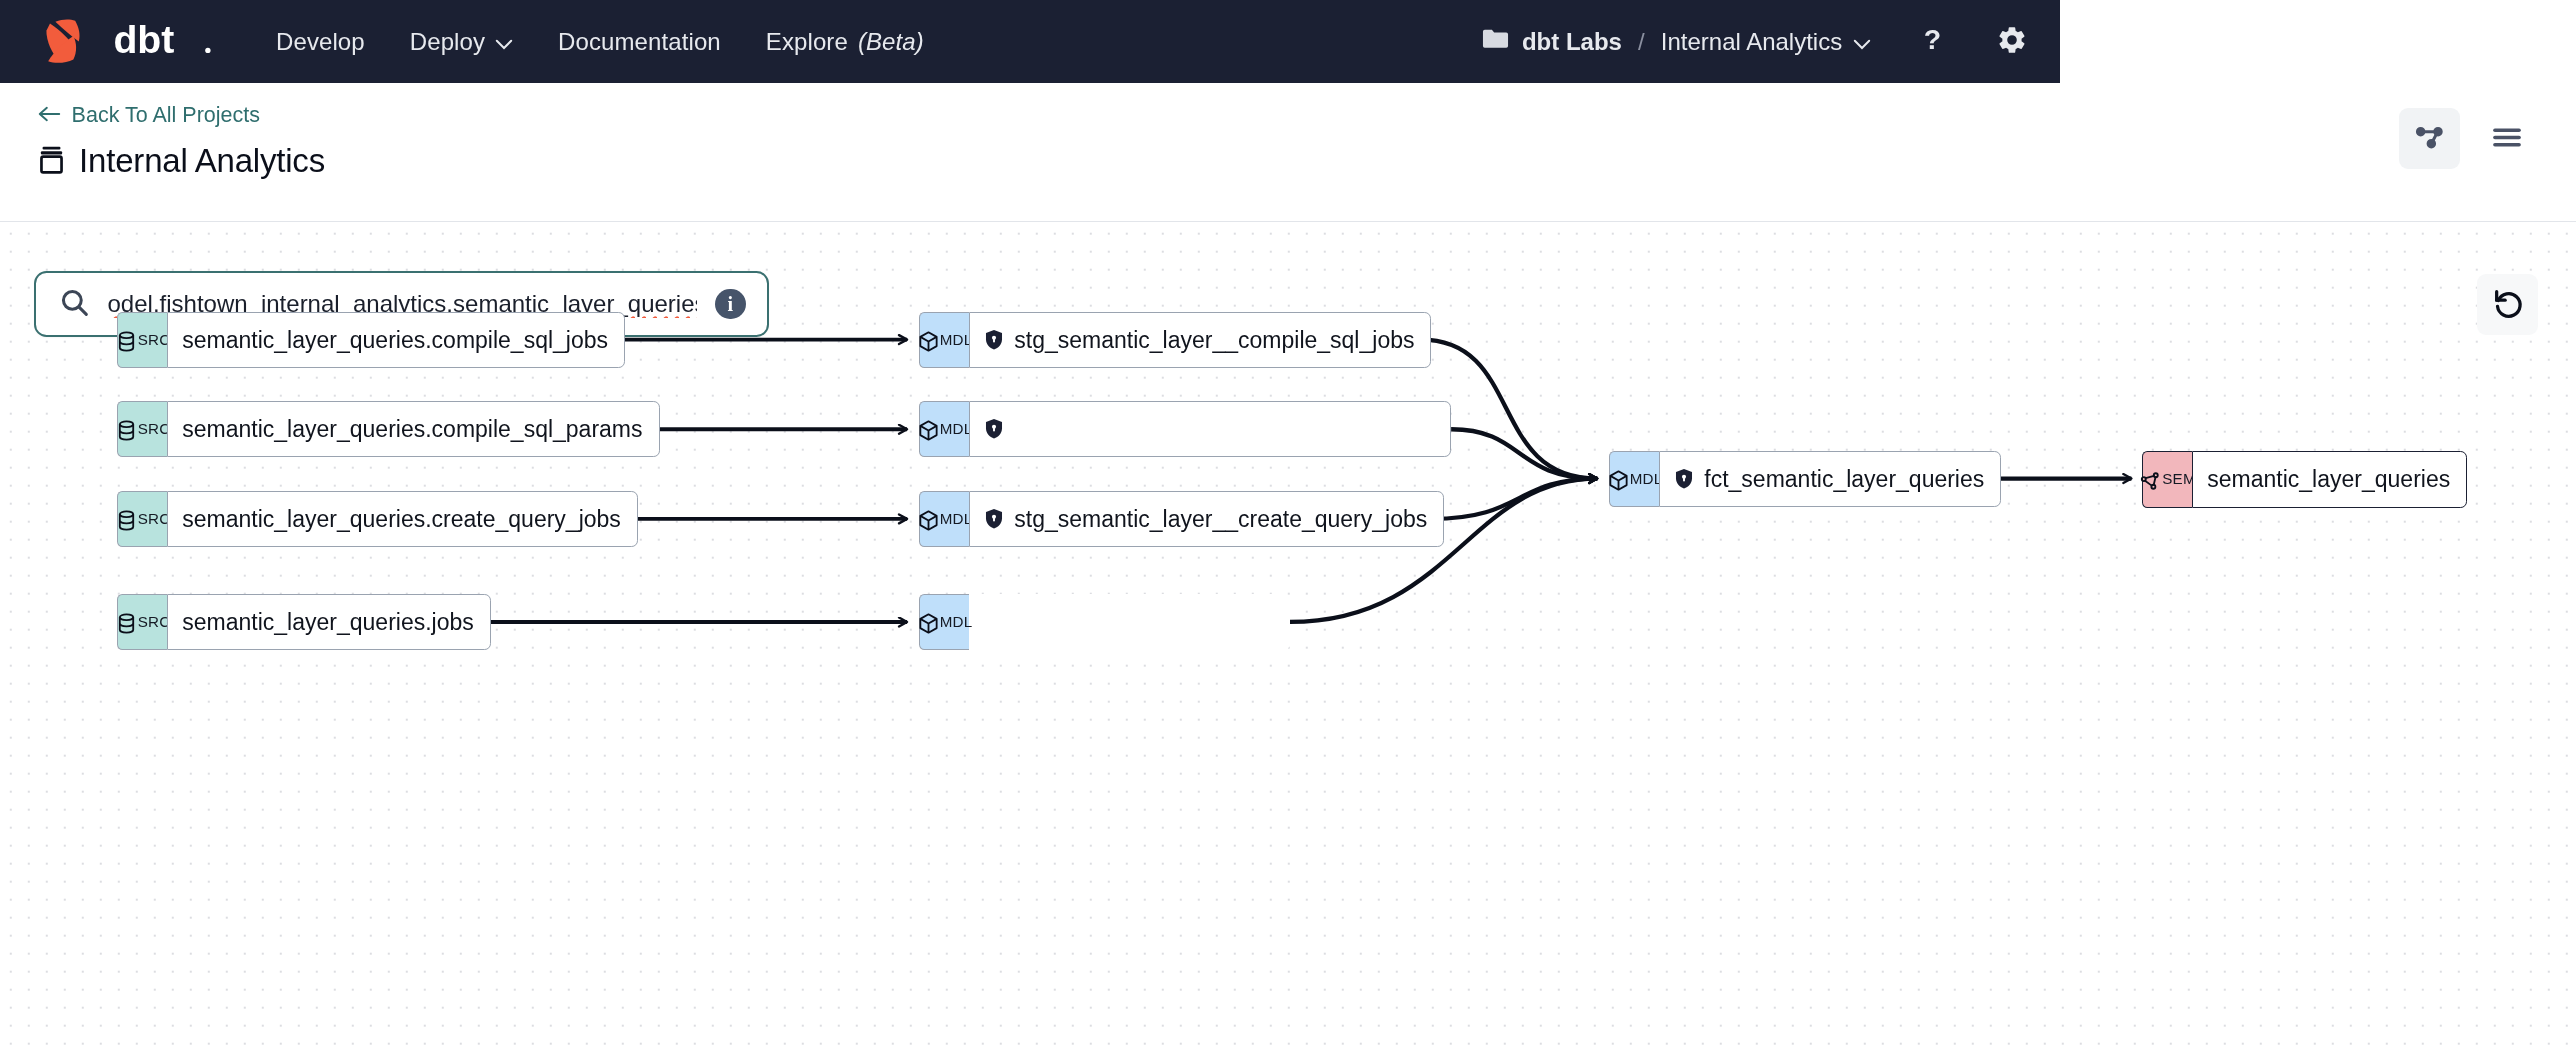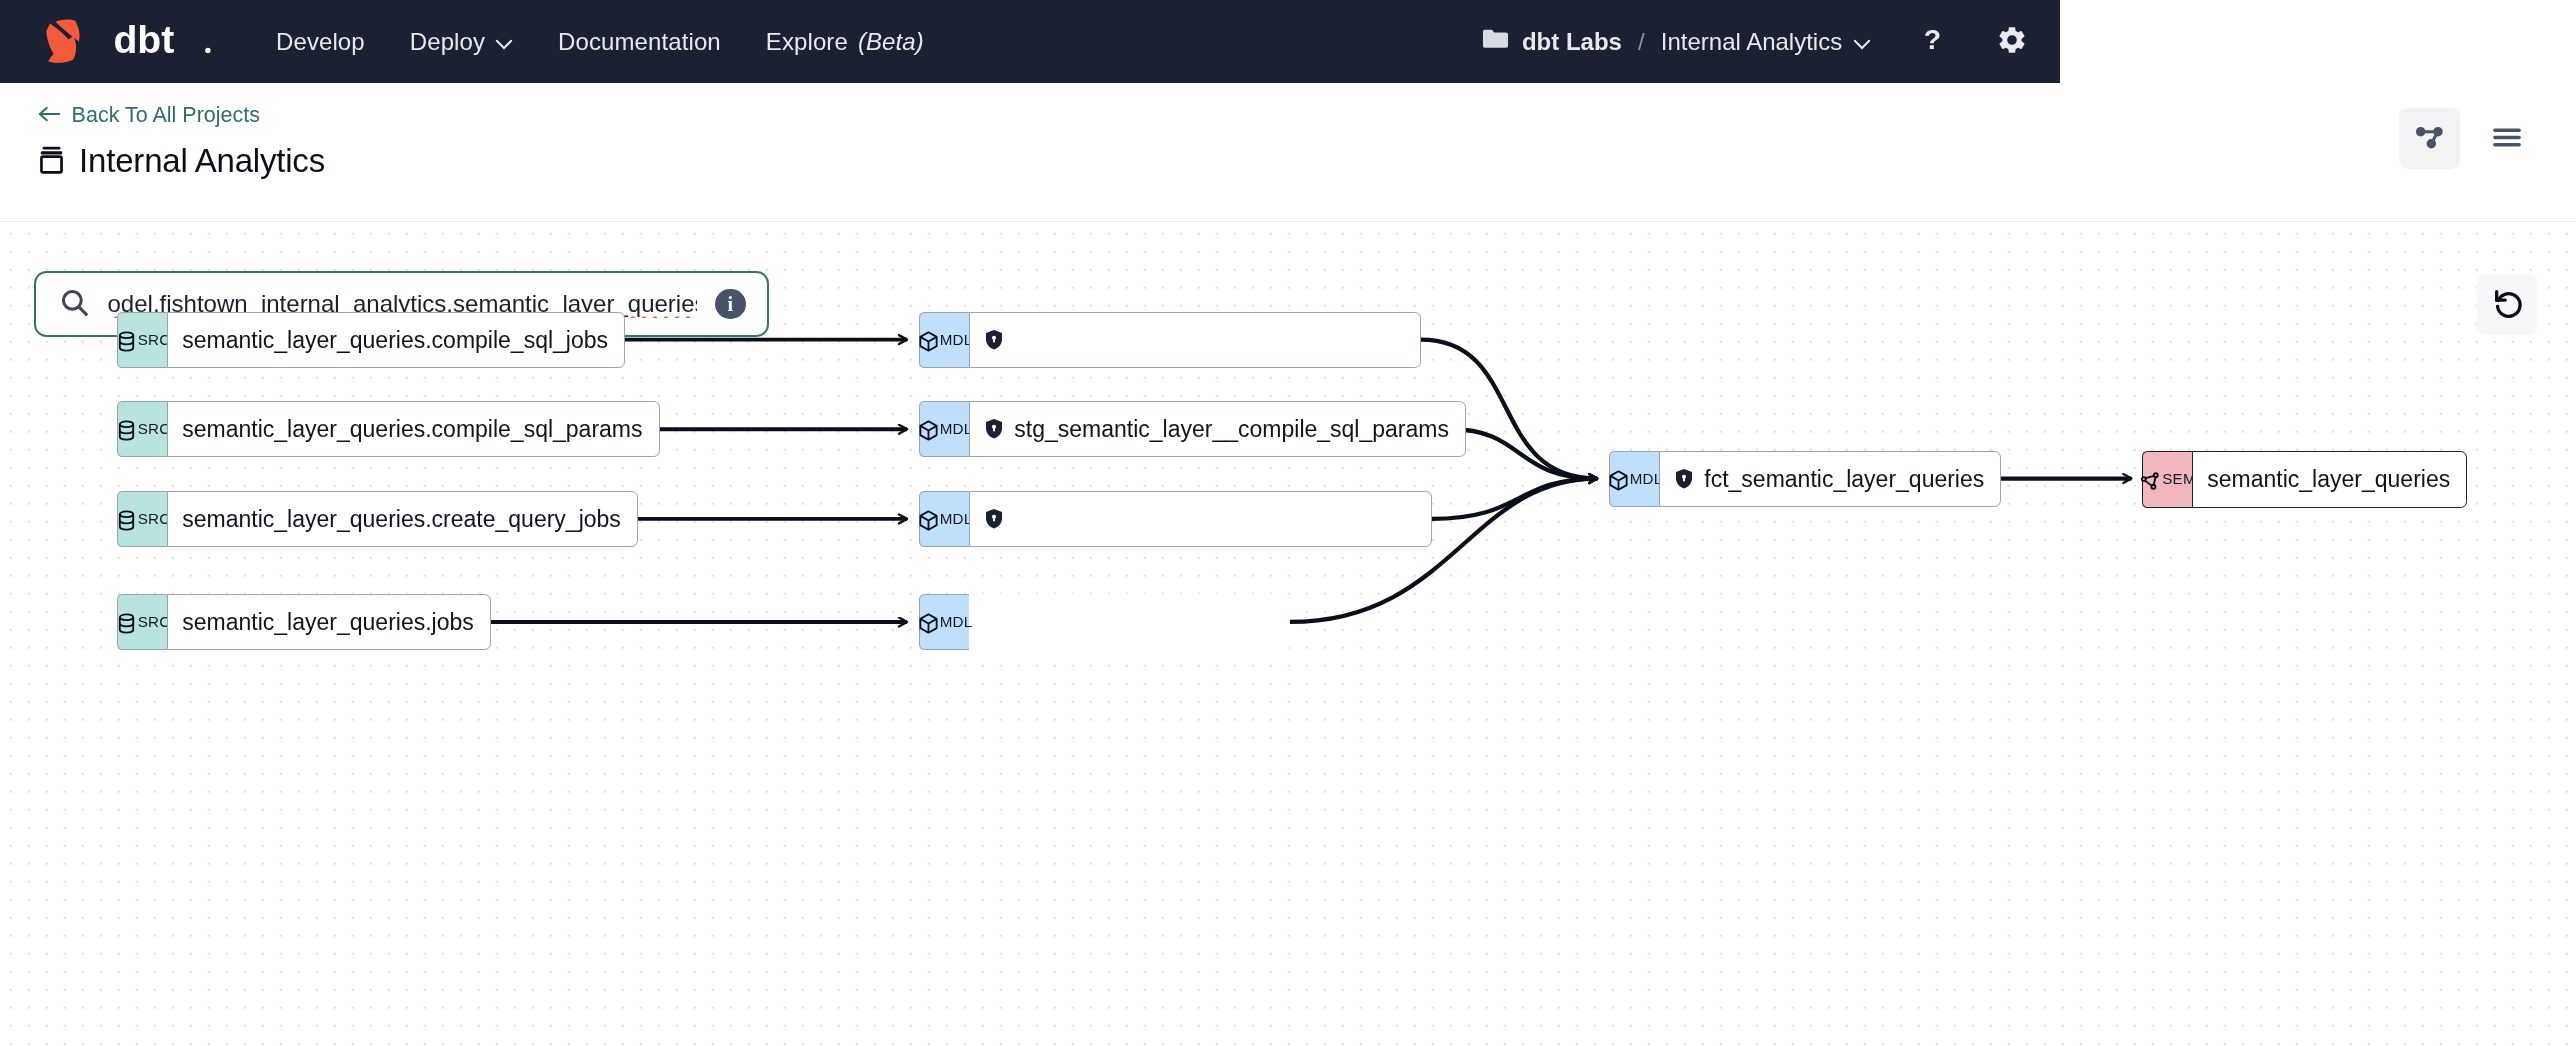--- a/index.html
+++ b/index.html
@@ -411,20 +411,21 @@
         <span class="code">MDL</span>
       </div>
       <div class="body">
         <span class="shield">
           <svg width="20" height="21.5" viewBox="0 0 20 22" fill="#1b2033">
             <path d="M10 1 L18.2 4.2 V10.5 C18.2 15.6 14.6 19.4 10 21 C5.4 19.4 1.8 15.6 1.8 10.5 V4.2 Z"></path>
             <circle cx="10" cy="9" r="2.1" fill="#ffffff"></circle>
             <rect x="9" y="9.6" width="2" height="4.2" rx="1" fill="#ffffff"></rect>
           </svg>
         </span>
+        <span class="label">stg_semantic_layer__compile_sql_jobs</span>
       </div>
     </div>
 
     <div class="node mdl" style="left:919px; top:179px; width:532px;">
       <div class="badge">
         <span class="glyph">
           <svg width="23" height="23" viewBox="0 0 24 24" fill="none" stroke="#0b0f1a" stroke-width="1.9" stroke-linejoin="round">
             <path d="M12 2.4 L20.5 7.2 L20.5 16.8 L12 21.6 L3.5 16.8 L3.5 7.2 Z"></path>
             <path d="M3.5 7.2 L12 12 L20.5 7.2 M12 12 V21.6"></path>
           </svg>
@@ -432,21 +433,20 @@
         <span class="code">MDL</span>
       </div>
       <div class="body">
         <span class="shield">
           <svg width="20" height="21.5" viewBox="0 0 20 22" fill="#1b2033">
             <path d="M10 1 L18.2 4.2 V10.5 C18.2 15.6 14.6 19.4 10 21 C5.4 19.4 1.8 15.6 1.8 10.5 V4.2 Z"></path>
             <circle cx="10" cy="9" r="2.1" fill="#ffffff"></circle>
             <rect x="9" y="9.6" width="2" height="4.2" rx="1" fill="#ffffff"></rect>
           </svg>
         </span>
-        <span class="label">stg_semantic_layer__compile_sql_params</span>
       </div>
     </div>
 
     <div class="node mdl" style="left:919px; top:269px; width:513px;">
       <div class="badge">
         <span class="glyph">
           <svg width="23" height="23" viewBox="0 0 24 24" fill="none" stroke="#0b0f1a" stroke-width="1.9" stroke-linejoin="round">
             <path d="M12 2.4 L20.5 7.2 L20.5 16.8 L12 21.6 L3.5 16.8 L3.5 7.2 Z"></path>
             <path d="M3.5 7.2 L12 12 L20.5 7.2 M12 12 V21.6"></path>
           </svg>
@@ -454,20 +454,21 @@
         <span class="code">MDL</span>
       </div>
       <div class="body">
         <span class="shield">
           <svg width="20" height="21.5" viewBox="0 0 20 22" fill="#1b2033">
             <path d="M10 1 L18.2 4.2 V10.5 C18.2 15.6 14.6 19.4 10 21 C5.4 19.4 1.8 15.6 1.8 10.5 V4.2 Z"></path>
             <circle cx="10" cy="9" r="2.1" fill="#ffffff"></circle>
             <rect x="9" y="9.6" width="2" height="4.2" rx="1" fill="#ffffff"></rect>
           </svg>
         </span>
+        <span class="label">stg_semantic_layer__create_query_jobs</span>
       </div>
     </div>
 
     <div class="node mdl" style="left:919px; top:372px; width:371px;">
       <div class="badge">
         <span class="glyph">
           <svg width="23" height="23" viewBox="0 0 24 24" fill="none" stroke="#0b0f1a" stroke-width="1.9" stroke-linejoin="round">
             <path d="M12 2.4 L20.5 7.2 L20.5 16.8 L12 21.6 L3.5 16.8 L3.5 7.2 Z"></path>
             <path d="M3.5 7.2 L12 12 L20.5 7.2 M12 12 V21.6"></path>
           </svg>

